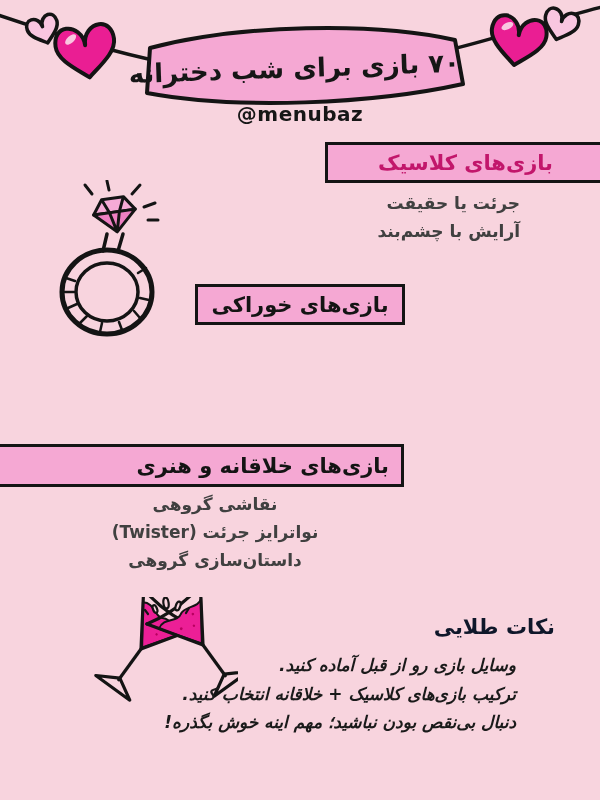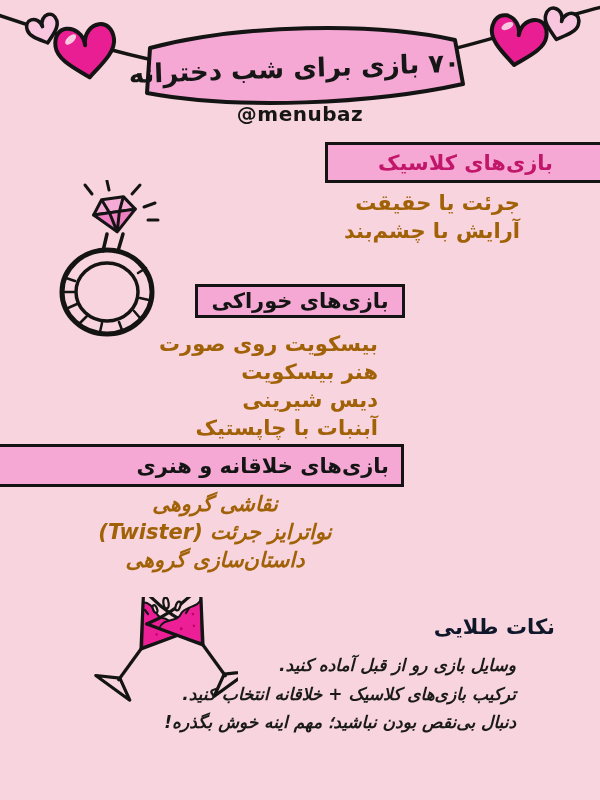--- a/index.html
+++ b/index.html
@@ -18,26 +18,26 @@
   .handle{
     top:102px; left:0; width:100%; text-align:center;
     font-size:20px; letter-spacing:.5px; color:#161616;
   }
   .sec-box{
     background:#f5a8d3; border:3px solid #141414; box-sizing:border-box;
     display:flex; align-items:center; font-size:21px; color:#141414;
     direction:rtl; white-space:nowrap;
   }
   .sec-classic{ left:325px; right:-6px; top:142px; height:41px; justify-content:center; color:#c2166b; }
-  .sec-food{    left:195px; width:210px; top:284px; height:34px; justify-content:center; }
+  .sec-food{    left:195px; width:210px; top:284px; height:41px; justify-content:center; }
   .sec-creative{left:-6px;  width:410px; top:444px; height:43px; justify-content:flex-start; padding-right:12px; }
-  .items{ font-size:21px; line-height:28px; direction:rtl; color:#a16207; }
+  .items{ font-size:17px; line-height:28px; direction:rtl; color:#404040; }
   .items-classic{ top:189px; right:80px;  text-align:right; }
   .items-food{    top:330px; right:222px; text-align:right; }
-  .items-creative{top:490px; left:15px; width:400px; text-align:center;font-style:italic; }
+  .items-creative{top:490px; left:15px; width:400px; text-align:center; }
   .tips-title{ top:615px; right:45px; font-size:21px; direction:rtl; color:#0f172a; }
   .tips-items{ top:651px; right:84px; font-size:17px; line-height:28.5px; text-align:right; direction:rtl;font-style:italic; }
 </style>
 </head>
 <body>
 
 <div class="page">
 
   <svg class="abs" style="left:0;top:0" width="600" height="130" viewBox="0 0 600 130">
     <path d="M -5 14 C 60 36, 112 52, 162 62" fill="none" stroke="#141414" stroke-width="3.5" stroke-linecap="round"></path>
@@ -97,26 +97,20 @@
         <path d="M88,138 L82,131"></path>
         <path d="M97,120 L88,118"></path>
         <path d="M94,88 L86,93"></path>
       </g>
     </g>
   </svg>
 
   <div class="abs sec-box sec-food">
     <span>بازی‌های خوراکی</span>
   </div>
-  <div class="abs items items-food">
-    <div>بیسکویت روی صورت</div>
-    <div>هنر بیسکویت</div>
-    <div>دیس شیرینی</div>
-    <div>آبنبات با چاپستیک</div>
-  </div>
 
   <div class="abs sec-box sec-creative">
     <span>بازی‌های خلاقانه و هنری</span>
   </div>
   <div class="abs items items-creative">
     <div>نقاشی گروهی</div>
     <div>نواترایز جرئت (Twister)</div>
     <div>داستان‌سازی گروهی</div>
   </div>
 

